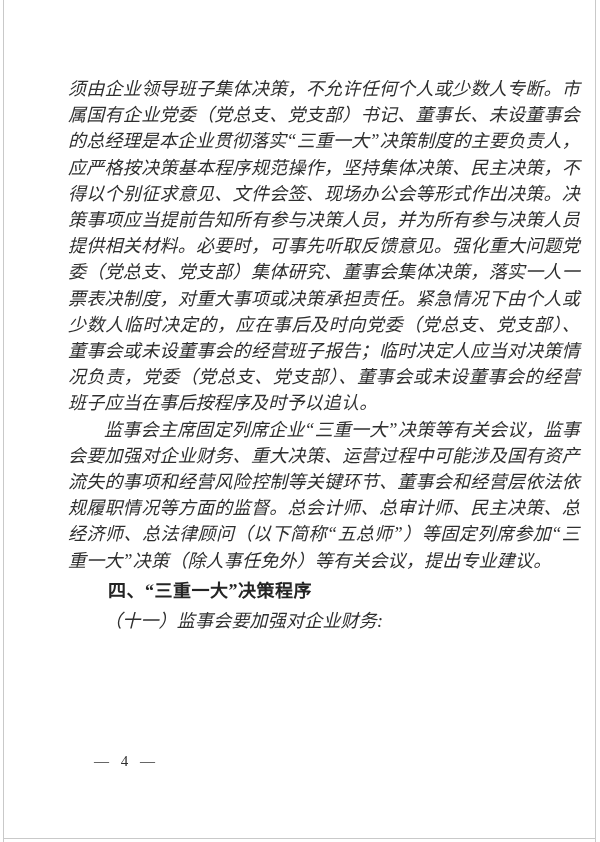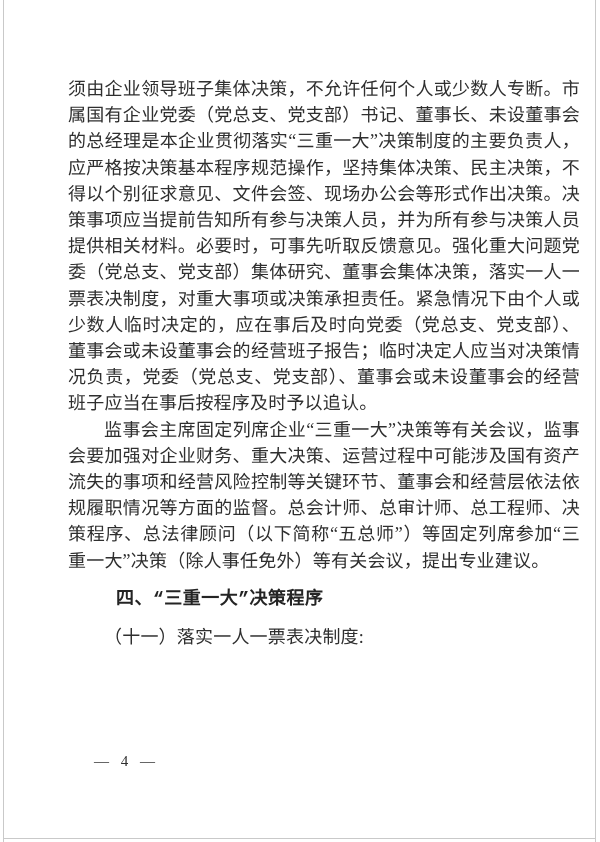--- a/index.html
+++ b/index.html
@@ -36,31 +36,32 @@
     color: var(--ink);
     font-size: 18px;
     line-height: 26.2px;
     text-align: justify;
     text-justify: inter-character;
     letter-spacing: 0.2px;
   }
   .text-block p {
     margin: 0;
     padding: 0;
+    font-style: italic;
   }
   .para-indent { text-indent: 2em; }
   .section-heading {
-    margin: 12px;
+    margin: 4px;
     padding: 0;
     text-indent: 2em;
     font-size: 18px;
     line-height: 26.2px;
     font-weight: bold;
     color: #242424;
-    font-family: Liberation Mono, monospace;
+    font-family: Liberation Serif, serif;
     letter-spacing: 0.5px;
   }
   .page-number {
     position: absolute;
     left: 94px;
     top: 753px;
     font-size: 15px;
     letter-spacing: 4px;
     color: var(--ink);
     font-family: "Liberation Serif", "DejaVu Serif", serif;
@@ -70,20 +71,20 @@
 <body>
 
 <div class="page">
 
   <div class="edge edge-left"></div>
   <div class="edge edge-right"></div>
   <div class="edge edge-bottom"></div>
 
   <div class="text-block">
     <p class="para">须由企业领导班子集体决策，不允许任何个人或少数人专断。市属国有企业党委（党总支、党支部）书记、董事长、未设董事会的总经理是本企业贯彻落实“三重一大”决策制度的主要负责人，应严格按决策基本程序规范操作，坚持集体决策、民主决策，不得以个别征求意见、文件会签、现场办公会等形式作出决策。决策事项应当提前告知所有参与决策人员，并为所有参与决策人员提供相关材料。必要时，可事先听取反馈意见。强化重大问题党委（党总支、党支部）集体研究、董事会集体决策，落实一人一票表决制度，对重大事项或决策承担责任。紧急情况下由个人或少数人临时决定的，应在事后及时向党委（党总支、党支部）、董事会或未设董事会的经营班子报告；临时决定人应当对决策情况负责，党委（党总支、党支部）、董事会或未设董事会的经营班子应当在事后按程序及时予以追认。</p>
-    <p class="para para-indent">监事会主席固定列席企业“三重一大”决策等有关会议，监事会要加强对企业财务、重大决策、运营过程中可能涉及国有资产流失的事项和经营风险控制等关键环节、董事会和经营层依法依规履职情况等方面的监督。总会计师、总审计师、总工程师、决策程序、总法律顾问（以下简称“五总师”）等固定列席参加“三重一大”决策（除人事任免外）等有关会议，提出专业建议。</p>
+    <p class="para para-indent">监事会主席固定列席企业“三重一大”决策等有关会议，监事会要加强对企业财务、重大决策、运营过程中可能涉及国有资产流失的事项和经营风险控制等关键环节、董事会和经营层依法依规履职情况等方面的监督。总会计师、总审计师、民主决策、总经济师、总法律顾问（以下简称“五总师”）等固定列席参加“三重一大”决策（除人事任免外）等有关会议，提出专业建议。</p>
     <h2 class="section-heading">四、“三重一大”决策程序</h2>
-    <p class="para para-indent">（十一）落实一人一票表决制度:</p>
+    <p class="para para-indent">（十一）监事会要加强对企业财务:</p>
   </div>
 
   <div class="page-number">— 4 —</div>
 
 </div>
 
 </body></html>

